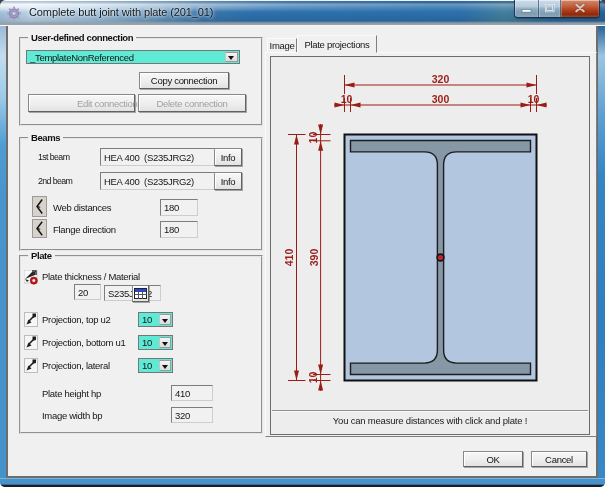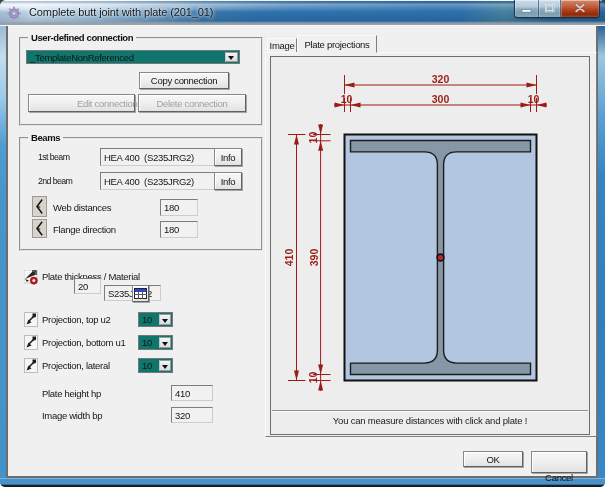--- a/index.html
+++ b/index.html
@@ -49,21 +49,21 @@
   
   .fld{background:#f1f1f1;border:1px solid;border-color:#7d7d7d #cdcdcd #cdcdcd #7d7d7d;
        font-size:9.5px;letter-spacing:-0.3px;color:#141414;white-space:nowrap;overflow:hidden;
        padding:1px 0 0 3px;box-sizing:border-box;margin-left:32px;}
   .btn{background:linear-gradient(180deg,#f7f7f7,#ededed 60%,#e2e2e2);
        border:1px solid #898989;border-right-color:#626262;border-bottom-color:#626262;
        box-shadow:inset 1px 1px 0 #ffffff,1px 1px 0 rgba(90,90,90,.5);
        font-size:9.5px;letter-spacing:-0.3px;color:#101010;text-align:center;box-sizing:border-box;white-space:nowrap;}
   .btn.dis{color:#9f9f9f;}
   
-  .combo{background:#0f766e;border:1px solid #767676;box-sizing:border-box;}
+  .combo{background:#5eead4;border:1px solid #767676;box-sizing:border-box;}
   .combo .ct{position:absolute;left:3px;top:1px;font-size:9.5px;letter-spacing:-0.3px;color:#141414;white-space:nowrap;}
   .darr{position:absolute;top:1px;bottom:1px;right:1px;
         background:linear-gradient(180deg,#f4f4f4,#dcdcdc);
         border:1px solid #9a9a9a;border-left-color:#c5c5c5;box-sizing:border-box;}
   .darr:after{content:"";position:absolute;left:50%;top:50%;margin:-1px 0 0 -3.5px;
         border:3.5px solid transparent;border-top:4px solid #111;border-bottom:none;}
   
   #pane{left:265px;top:52px;width:332px;height:385px;background:#f0f0f0;
         border:1px solid;border-color:#fbfbfb #7e7e7e #7e7e7e #fbfbfb;box-sizing:border-box;}
   .tab{background:#f0f0f0;border:1px solid;border-color:#fbfbfb #7e7e7e transparent #fbfbfb;
@@ -153,30 +153,33 @@
     <div class="abs lbl" style="left:53px;top:202px;">Web distances</div>
     <div class="abs fld" style="left:128px;top:199px;width:38px;height:17px;padding-top:2px;">180</div>
     <svg class="abs" id="dir2" width="15" height="19" style="left:32px;top:219px;" viewBox="0 0 15 19">
       <rect x="0.5" y="0.5" width="14" height="18" fill="#d7d2ca" stroke="#9a9a9a" stroke-width="1"></rect>
       <path d="M10.2,2.8 L5,9.5 L10.2,16.2" fill="none" stroke="#151515" stroke-width="1.5"></path>
       <path d="M5,9.5 L8.2,10.3" fill="none" stroke="#151515" stroke-width="1.1"></path>
     </svg>
     <div class="abs lbl" style="left:53px;top:224px;">Flange direction</div>
     <div class="abs fld" style="left:128px;top:221px;width:38px;height:17px;padding-top:2px;">180</div>
 
+    <div class="abs group" style="left:19px;top:255px;width:240px;height:175px;">
+      <span class="gtitle">Plate</span>
+    </div>
     <svg class="abs" id="ithk" width="15" height="15" style="left:24px;top:270px;" viewBox="0 0 15 15">
       <rect x="0" y="0" width="13" height="13" fill="#fbfbfb" stroke="#c9c9c9" stroke-width="1"></rect>
       <path d="M1,9 L8,2 L11,2 L11,5 Z" fill="#2a2a2a"></path>
       <path d="M8,1 L12,1 L12,5" fill="none" stroke="#2a2a2a" stroke-width="1.4"></path>
       <path d="M1,9 L5,10.5 L3,12 Z" fill="#2a2a2a"></path>
       <circle cx="9.8" cy="10.6" r="3.6" fill="#c01818" stroke="#8c0f0f" stroke-width=".6"></circle>
       <circle cx="9.8" cy="10.6" r="1.5" fill="#f2e9e2"></circle>
     </svg>
     <div class="abs lbl" style="left:42px;top:271px;">Plate thickness / Material</div>
-    <div class="abs fld" style="left:42px;top:278px;width:27px;height:16px;padding-top:2px;">20</div>
+    <div class="abs fld" style="left:42px;top:284px;width:27px;height:16px;padding-top:2px;">20</div>
     <div class="abs fld" style="left:72px;top:285px;width:57px;height:16px;padding-top:2px;">S235JRG2</div>
     <div class="abs btn" id="gridbtn" style="left:132px;top:285px;width:17px;height:17px;">
       <svg width="13" height="11" style="position:absolute;left:1px;top:2px;" viewBox="0 0 13 11">
         <rect x="0.5" y="0.5" width="12" height="10" fill="#fff" stroke="#222"></rect>
         <rect x="1" y="1" width="11" height="3" fill="#2a47c9"></rect>
         <path d="M0.5,6.5 h12 M4.5,4 v7 M8.5,4 v7" stroke="#555" stroke-width="1" fill="none"></path>
       </svg>
     </div>
     <svg class="abs iproj" width="14" height="15" style="left:24px;top:312px;" viewBox="0 0 14 15">
       <rect x="0.5" y="0.5" width="13" height="14" fill="#f6f6f6" stroke="#bdbdbd" stroke-width="1"></rect>
@@ -255,15 +258,15 @@
         <text x="346.5" y="102.5">10</text>
         <text x="533.5" y="102.5">10</text>
         <text transform="translate(293,257.5) rotate(-90)">410</text>
         <text transform="translate(317.5,257.5) rotate(-90)">390</text>
         <text transform="translate(316.5,137.6) rotate(-90)">10</text>
         <text transform="translate(316.5,377.5) rotate(-90)">10</text>
       </g>
     </svg>
 
     <div class="abs btn" style="left:463px;top:451px;width:60px;height:16px;padding-top:2px;">OK</div>
-    <div class="abs btn" style="left:531px;top:451px;width:56px;height:16px;padding-top:20px;">Cancel</div>
+    <div class="abs btn" style="left:531px;top:451px;width:56px;height:16px;padding-top:2px;">Cancel</div>
   </div>
 </div>
 
 </body></html>

